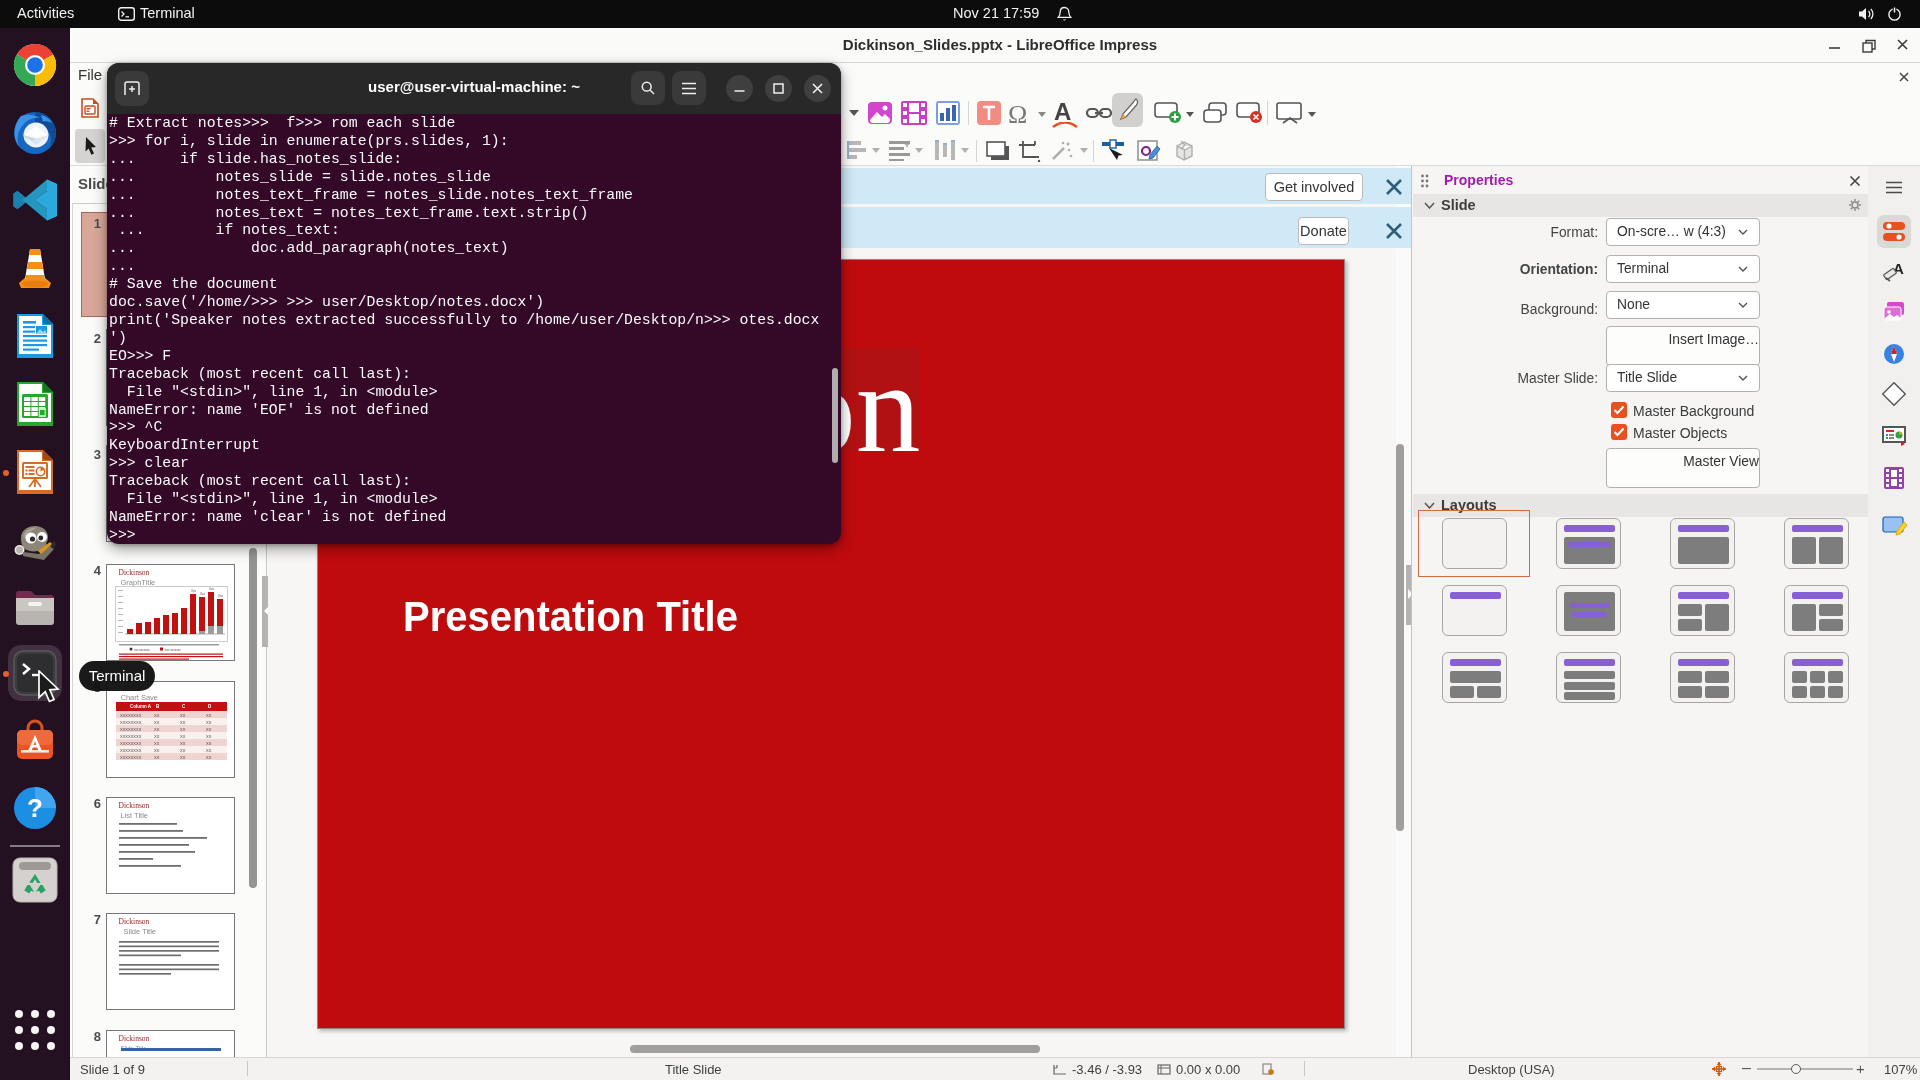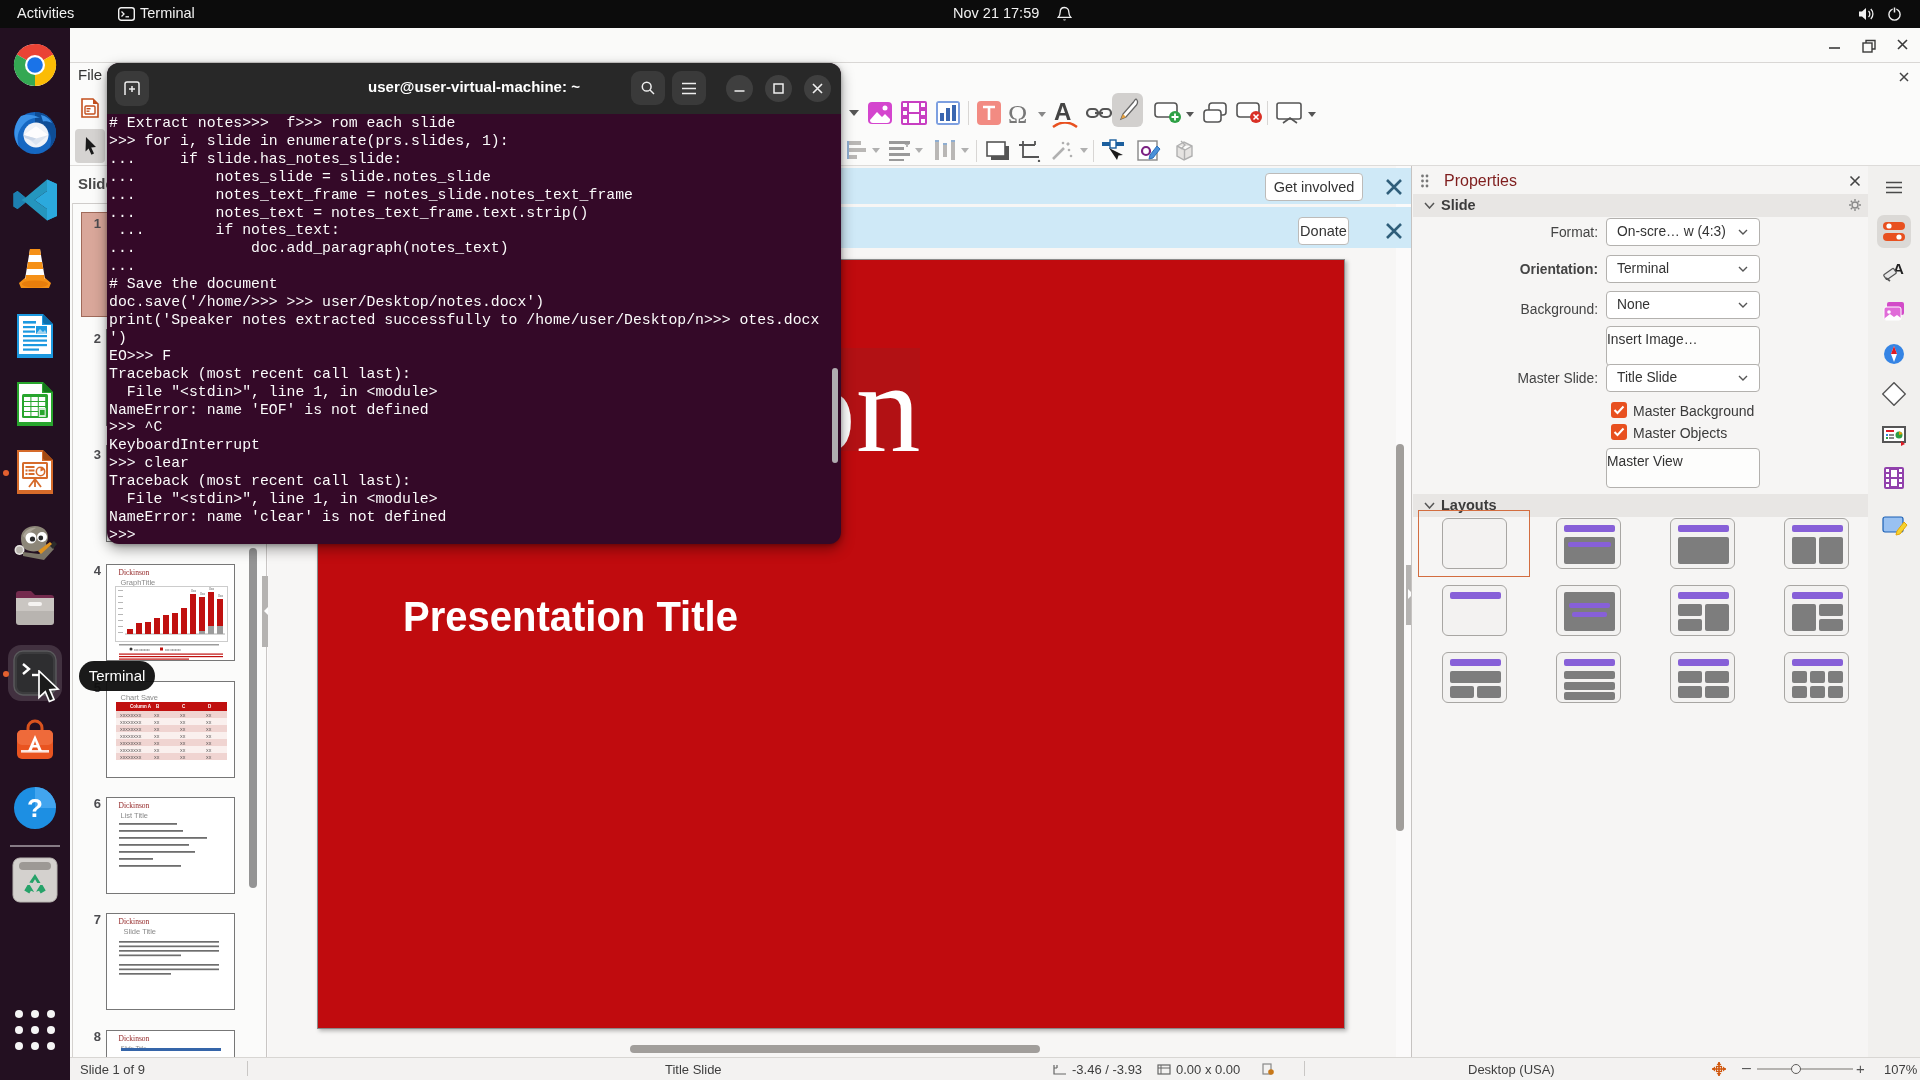--- a/index.html
+++ b/index.html
@@ -9,20 +9,21 @@
   #stage { position:relative; width:1920px; height:1080px; }
   svg { display:block; }
 </style>
 </head>
 <body>
 <div id="stage">
 
   <div class="abs" id="impress" style="left:70px; top:28px; width:1850px; height:1052px; background:#fbfafa;"></div>
 
   <div class="abs" style="left:70px; top:28px; width:1850px; height:35px; background:#fafaf9; border-bottom:1px solid #d9d7d5;"></div>
+  <div class="abs" style="left:700px; top:36px; width:600px; text-align:center; font-weight:bold; font-size:15px; color:#2d2d2d;">Dickinson_Slides.pptx - LibreOffice Impress</div>
   <svg class="abs" style="left:1820px; top:36px;" width="95" height="20" viewBox="0 0 95 20">
     <line x1="9" y1="12" x2="20" y2="12" stroke="#3a3a3a" stroke-width="1.6"></line>
     <rect x="43" y="7" width="9" height="9" fill="none" stroke="#3a3a3a" stroke-width="1.4"></rect>
     <path d="M 46 7 V 4.5 H 55 V 13 H 52" fill="none" stroke="#3a3a3a" stroke-width="1.4"></path>
     <path d="M 78 4 L 87 13 M 87 4 L 78 13" stroke="#3a3a3a" stroke-width="1.6"></path>
   </svg>
 
   <div class="abs" style="left:70px; top:63px; width:1850px; height:27px; background:#fbfbfa;"></div>
   <div class="abs" style="left:78px; top:66px; font-size:15px; color:#333;">File</div>
   <svg class="abs" style="left:1898px; top:71px;" width="12" height="12" viewBox="0 0 12 12">
@@ -405,40 +406,40 @@
   <svg class="abs" style="left:1407px; top:588px;" width="7" height="12" viewBox="0 0 7 12">
       <path d="M1 1 L6 6 L1 11 Z" fill="#fdfdfd"></path>
     </svg>
 
   <div class="abs" style="left:1412px; top:166px; width:456px; height:891px; background:#f6f5f4;"></div>
   <div class="abs" style="left:1411px; top:166px; width:1px; height:891px; background:#c6c3c1;"></div>
   <div id="rightpanel">
     <style>
       .plabel { position:absolute; font-size:13.8px; color:#444; text-align:right; width:130px; }
       .pdrop { position:absolute; left:1606px; width:154px; height:28px; background:#fff; border:1px solid #b3b1ae; border-radius:4px; font-size:13.8px; color:#333; line-height:26px; padding-left:10px; }
-      .pbtn  { position:absolute; left:1606px; width:154px; height:40px; background:#fdfdfc; border:1px solid #b3b1ae; border-radius:4px; font-size:13.8px; color:#333; line-height:26px; text-align:left; }
+      .pbtn  { position:absolute; left:1606px; width:154px; height:40px; background:#fdfdfc; border:1px solid #b3b1ae; border-radius:4px; font-size:13.8px; color:#333; line-height:26px; text-align:right; }
       .chev { position:absolute; width:10px; height:6px; }
       .lay { position:absolute; width:65px; height:51px; background:#f3f2f1; border:1.5px solid #a8a6a3; border-radius:6px; }
       .lt { position:absolute; left:7px; top:6px; width:51px; height:7px; background:#8760d8; border-radius:2px; }
       .lg { position:absolute; background:#7d7d7d; border-radius:2px; }
       .secbar { position:absolute; left:1413px; width:455px; height:23px; background:#e8e6e4; }
       .sechdr { position:absolute; font-size:14.5px; font-weight:bold; color:#3c3c3c; }
     </style>
 
     <svg class="abs" style="left:1420px; top:174px;" width="12" height="14" viewBox="0 0 12 14">
       <g fill="#777">
           <circle cx="2.5" cy="2" r="1.4"></circle>
           <circle cx="7" cy="2" r="1.4"></circle>
           <circle cx="2.5" cy="7" r="1.4"></circle>
           <circle cx="7" cy="7" r="1.4"></circle>
           <circle cx="2.5" cy="12" r="1.4"></circle>
           <circle cx="7" cy="12" r="1.4"></circle>
         </g>
     </svg>
-    <div class="abs" style="left:1444px; top:172px; font-size:16px; font-weight:normal; color:#7f1d1d;">Properties</div>
+    <div class="abs" style="left:1444px; top:172px; font-size:14px; font-weight:bold; color:#a21caf;">Properties</div>
     <svg class="abs" style="left:1848px; top:174px;" width="14" height="14" viewBox="0 0 14 14">
         <path d="M2.5 2.5 L11.5 11.5 M11.5 2.5 L2.5 11.5" stroke="#444" stroke-width="1.6"></path>
       </svg>
 
     <div class="secbar" style="top:194px;"></div>
     <svg class="abs" style="left:1424px; top:202px;" width="11" height="7" viewBox="0 0 11 7">
         <path d="M1 1 L5.5 6 L10 1" fill="none" stroke="#555" stroke-width="1.5"></path>
       </svg>
     <div class="sechdr" style="left:1441px; top:197px;">Slide</div>
     <svg class="abs" style="left:1848px; top:198px;" width="14" height="14" viewBox="0 0 14 14">

